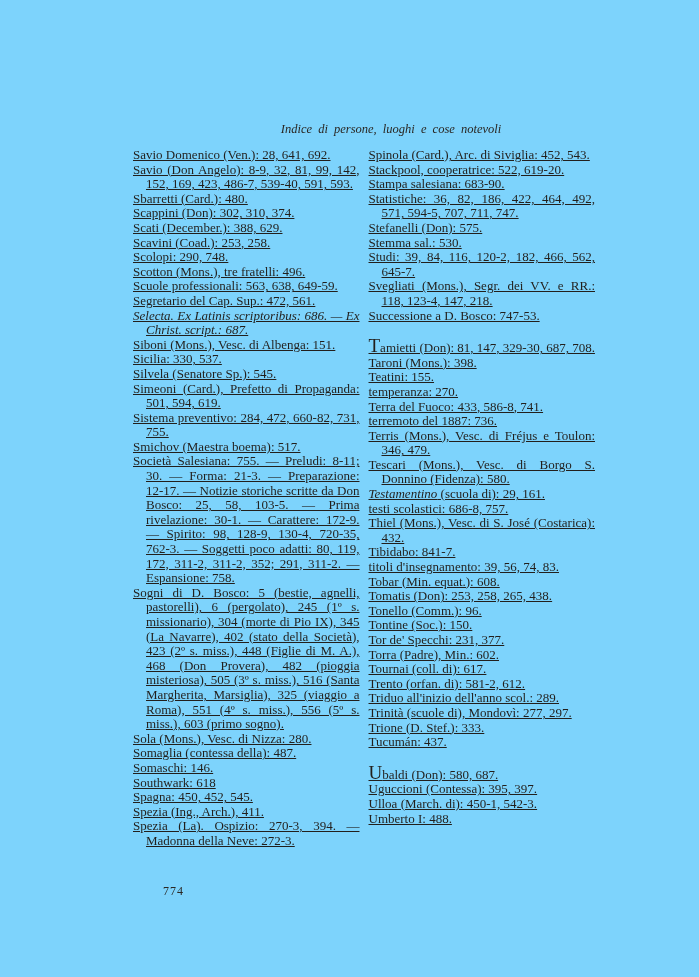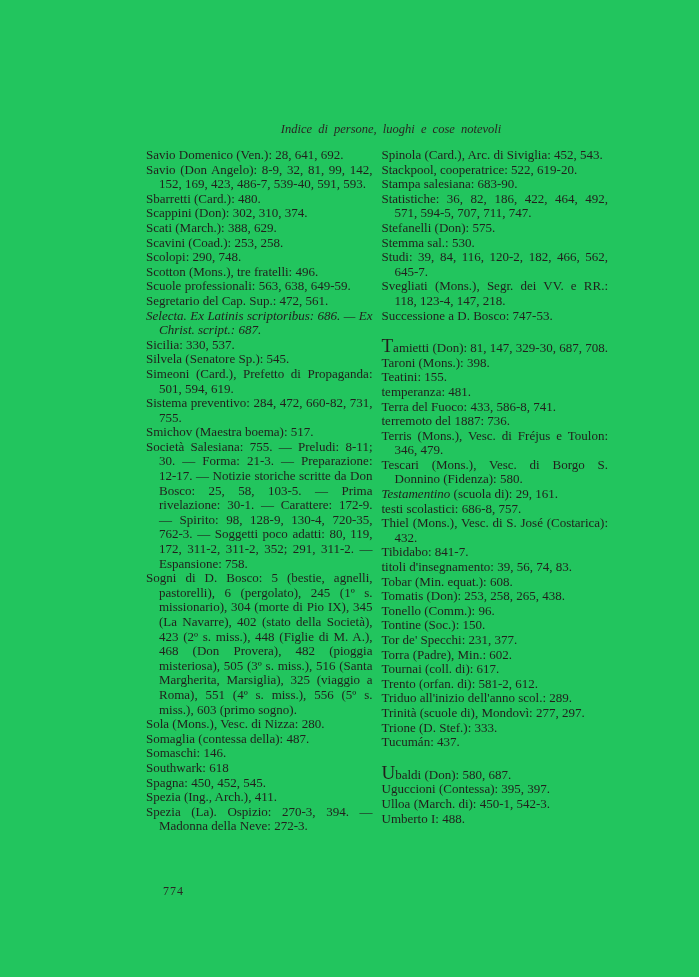--- a/index.html
+++ b/index.html
@@ -1,35 +1,35 @@
 <!DOCTYPE html>
 <html><head>
 <meta charset="utf-8">
 <style>
   * { margin:0; padding:0; box-sizing:border-box; }
   html, body { width:699px; height:977px; }
   body { background:#ffffff; }
   .page {
     position:relative; width:699px; height:977px;
-    background:#22c55e;
+    background:#7dd3fc;
     font-family:"Liberation Serif", serif;
     color:#221f1c;
     overflow:hidden;
   }
   .running-head {
     position:absolute; top:122px; left:160px; width:462px;
     text-align:center;
     font-style:italic;
     font-size:12.5px;
     word-spacing:3px;
     color:#2a2723;
   }
   .columns {
-    position:absolute; top:148px; left:146px; width:462px;
-    display:flex; gap:9px;
+    position:absolute; top:148px; left:133px; width:462px;
+    display:flex; gap:9px;text-decoration:underline;
   }
   .col {
     width:227px;
     font-size:13px;
     line-height:14.6px;
     text-align:justify;
     text-justify:inter-word;
   }
   .entry {
     text-indent:-13px;
@@ -49,27 +49,28 @@
 
 <div class="page">
   <div class="running-head">Indice di persone, luoghi e cose notevoli</div>
 
   <div class="columns">
     <div class="col" id="col-left">
         <p class="entry"><span>Savio Domenico (Ven.): 28, 641, 692.</span></p>
         <p class="entry"><span>Savio (Don Angelo): 8-9, 32, 81, 99, 142, 152, 169, 423, 486-7, 539-40, 591, 593.</span></p>
         <p class="entry"><span>Sbarretti (Card.): 480.</span></p>
         <p class="entry"><span>Scappini (Don): 302, 310, 374.</span></p>
-        <p class="entry"><span>Scati (March.): 388, 629.</span></p>
+        <p class="entry"><span>Scati (December.): 388, 629.</span></p>
         <p class="entry"><span>Scavini (Coad.): 253, 258.</span></p>
         <p class="entry"><span>Scolopi: 290, 748.</span></p>
         <p class="entry"><span>Scotton (Mons.), tre fratelli: 496.</span></p>
         <p class="entry"><span>Scuole professionali: 563, 638, 649-59.</span></p>
         <p class="entry"><span>Segretario del Cap. Sup.: 472, 561.</span></p>
         <p class="entry"><span class="it">Selecta. Ex Latinis scriptoribus: 686. — Ex Christ. script.: 687.</span></p>
+        <p class="entry"><span>Siboni (Mons.), Vesc. di Albenga: 151.</span></p>
         <p class="entry"><span>Sicilia: 330, 537.</span></p>
         <p class="entry"><span>Silvela (Senatore Sp.): 545.</span></p>
         <p class="entry"><span>Simeoni (Card.), Prefetto di Propaganda: 501, 594, 619.</span></p>
         <p class="entry"><span>Sistema preventivo: 284, 472, 660-82, 731, 755.</span></p>
         <p class="entry"><span>Smichov (Maestra boema): 517.</span></p>
         <p class="entry"><span>Società Salesiana: 755. — Preludi: 8-11; 30. — Forma: 21-3. — Preparazione: 12-17. — Notizie storiche scritte da Don Bosco: 25, 58, 103-5. — Prima rivelazione: 30-1. — Carattere: 172-9. — Spirito: 98, 128-9, 130-4, 720-35, 762-3. — Soggetti poco adatti: 80, 119, 172, 311-2, 311-2, 352; 291, 311-2. — Espansione: 758.</span></p>
         <p class="entry"><span>Sogni di D. Bosco: 5 (bestie, agnelli, pastorelli), 6 (pergolato), 245 (1º s. missionario), 304 (morte di Pio IX), 345 (La Navarre), 402 (stato della Società), 423 (2º s. miss.), 448 (Figlie di M. A.), 468 (Don Provera), 482 (pioggia misteriosa), 505 (3º s. miss.), 516 (Santa Margherita, Marsiglia), 325 (viaggio a Roma), 551 (4º s. miss.), 556 (5º s. miss.), 603 (primo sogno).</span></p>
         <p class="entry"><span>Sola (Mons.), Vesc. di Nizza: 280.</span></p>
         <p class="entry"><span>Somaglia (contessa della): 487.</span></p>
         <p class="entry"><span>Somaschi: 146.</span></p>
@@ -84,21 +85,21 @@
         <p class="entry"><span>Stampa salesiana: 683-90.</span></p>
         <p class="entry"><span>Statistiche: 36, 82, 186, 422, 464, 492, 571, 594-5, 707, 711, 747.</span></p>
         <p class="entry"><span>Stefanelli (Don): 575.</span></p>
         <p class="entry"><span>Stemma sal.: 530.</span></p>
         <p class="entry"><span>Studi: 39, 84, 116, 120-2, 182, 466, 562, 645-7.</span></p>
         <p class="entry"><span>Svegliati (Mons.), Segr. dei VV. e RR.: 118, 123-4, 147, 218.</span></p>
         <p class="entry"><span>Successione a D. Bosco: 747-53.</span></p>
         <p class="entry gap"><span class="lead">T</span><span>amietti (Don): 81, 147, 329-30, 687, 708.</span></p>
         <p class="entry"><span>Taroni (Mons.): 398.</span></p>
         <p class="entry"><span>Teatini: 155.</span></p>
-        <p class="entry"><span>temperanza: 481.</span></p>
+        <p class="entry"><span>temperanza: 270.</span></p>
         <p class="entry"><span>Terra del Fuoco: 433, 586-8, 741.</span></p>
         <p class="entry"><span>terremoto del 1887: 736.</span></p>
         <p class="entry"><span>Terris (Mons.), Vesc. di Fréjus e Toulon: 346, 479.</span></p>
         <p class="entry"><span>Tescari (Mons.), Vesc. di Borgo S. Donnino (Fidenza): 580.</span></p>
         <p class="entry"><span class="it">Testamentino</span><span> (scuola di): 29, 161.</span></p>
         <p class="entry"><span>testi scolastici: 686-8, 757.</span></p>
         <p class="entry"><span>Thiel (Mons.), Vesc. di S. José (Costarica): 432.</span></p>
         <p class="entry"><span>Tibidabo: 841-7.</span></p>
         <p class="entry"><span>titoli d'insegnamento: 39, 56, 74, 83.</span></p>
         <p class="entry"><span>Tobar (Min. equat.): 608.</span></p>

